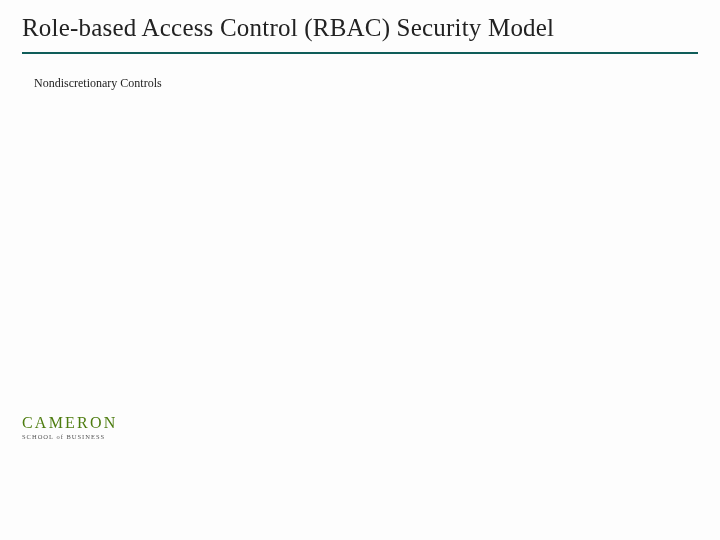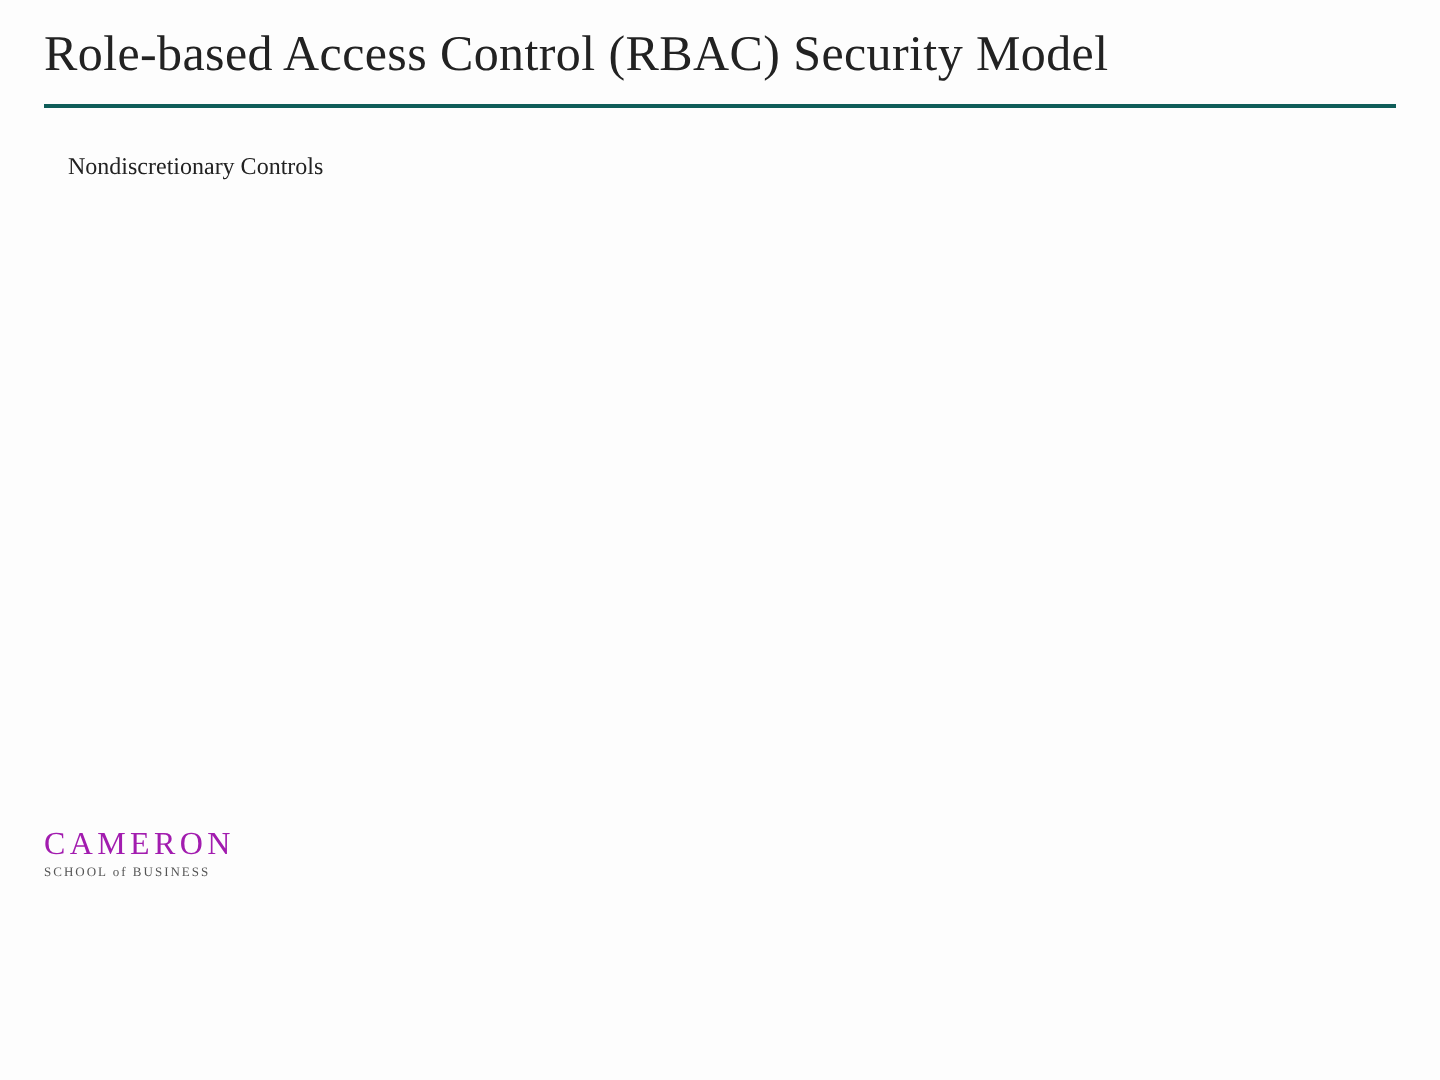--- a/index.html
+++ b/index.html
@@ -3,21 +3,21 @@
 <meta charset="utf-8">
 <style>
   * { margin: 0; padding: 0; box-sizing: border-box; }
   html, body { width: 720px; height: 540px; background: #fdfdfd; font-family: "Times New Roman", Times, serif; color: #222; }
   .slide { position: relative; width: 720px; height: 468px; }
   .title-block { position: absolute; left: 22px; top: 14px; right: 22px; }
   .title { font-size: 25px; font-weight: 400; letter-spacing: 0.2px; padding-bottom: 8px; }
   .rule { height: 0; border-bottom: 2px solid #0f5d59; margin-top: 2px; }
   .body-text { position: absolute; left: 34px; top: 76px; font-size: 12px; font-weight: 400; }
   .logo { position: absolute; left: 22px; bottom: 28px; }
-  .logo-main { font-family: "Trajan Pro", "Times New Roman", serif; font-size: 16px; letter-spacing: 2.2px; color: #a21caf; font-weight: 500; }
+  .logo-main { font-family: "Trajan Pro", "Times New Roman", serif; font-size: 16px; letter-spacing: 2.2px; color: #4d7c0f; font-weight: 500; }
   .logo-sub { font-family: "Trajan Pro", "Times New Roman", serif; font-size: 6.5px; letter-spacing: 1.0px; color: #555; margin-top: 1px; }
 </style>
 </head>
 <body>
 
 <div class="slide">
 
   <div class="title-block">
     <div class="title">Role-based Access Control (RBAC) Security Model</div>
     <div class="rule"></div>

